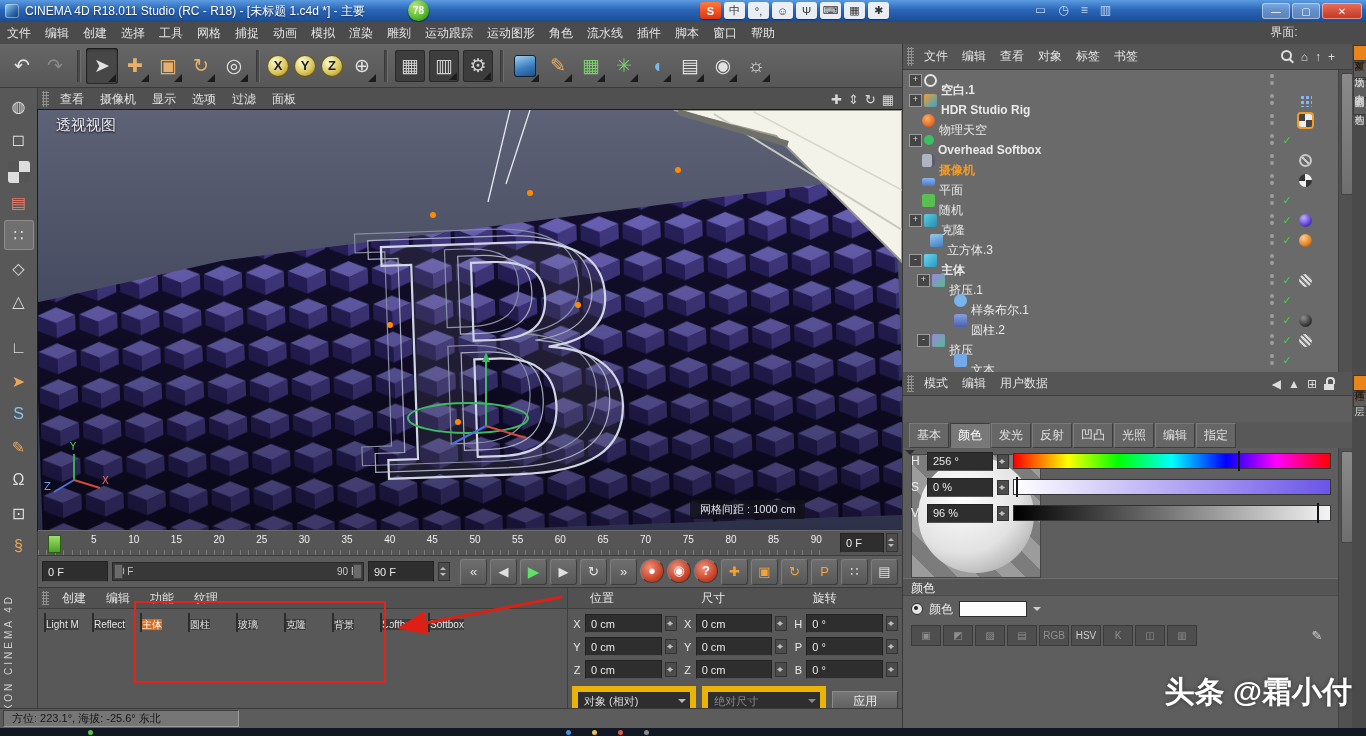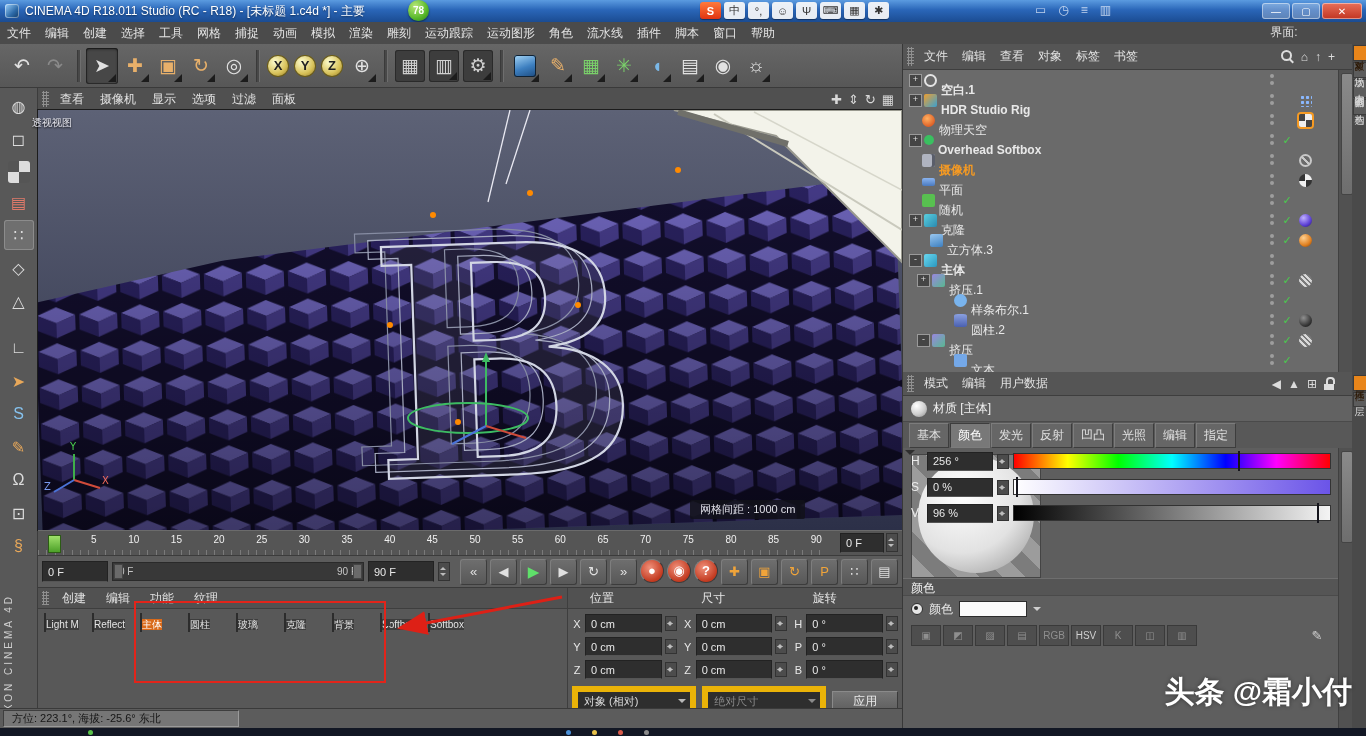--- a/index.html
+++ b/index.html
@@ -56,21 +56,21 @@
   .licon[data-tint="orange"]{color:#e8a85a;}
   .licon[data-tint="blue"]{color:#86c2ee;}
   .licon[data-tint="red"]{color:#e07a6a;}
   .licon[data-icon="texture-mode-icon"]{background:conic-gradient(#ddd 0 25%,#555 0 50%,#ddd 0 75%,#555 0);width:22px;height:22px;margin:4px;}
   .brand{position:absolute;left:3px;bottom:4px;writing-mode:vertical-rl;transform:rotate(180deg);color:#cfcfcf;font-size:10px;letter-spacing:3px;}
   
   .vpmenu{left:38px;top:88px;width:864px;height:22px;background:#505050;border-bottom:1px solid #383838;display:flex;align-items:center;color:#e2e2e2;font-size:12px;}
   .vpmenu .mitem{padding:0 8px;}
   .vpnav{margin-left:auto;display:flex;gap:6px;padding-right:8px;color:#d8d8d8;font-size:13px;}
   .viewport{left:38px;top:110px;width:864px;height:420px;background:#2e3144;outline:1px solid #1c1c1c;}
-  .vplabel{left:32px;top:116px;color:#eaeaf2;font-size:10px;text-shadow:0 1px 2px #000;z-index:5;}
+  .vplabel{left:56px;top:116px;color:#eaeaf2;font-size:15px;text-shadow:0 1px 2px #000;z-index:5;}
   .gridlabel{left:690px;top:500px;background:rgba(18,18,26,.85);color:#e0e0e8;font-size:11px;padding:2px 10px;border-radius:2px;z-index:5;}
   
   .ruler{left:38px;top:530px;width:864px;height:26px;background:#555;border-top:1px solid #6b6b6b;border-bottom:1px solid #3c3c3c;display:flex;align-items:stretch;box-sizing:border-box;}
   .ticks{flex:1;display:flex;justify-content:space-between;align-items:flex-start;padding:3px 14px 0 16px;color:#f0f0f0;font-size:10px;background:repeating-linear-gradient(to right,#7a7a7a 0 1px,transparent 1px 8.4px) left bottom/98% 5px no-repeat;}
   .frame0{position:absolute;left:10px;top:4px;width:11px;height:16px;background:linear-gradient(#9fe06a,#4ca028);border:1px solid #2c5c14;}
   .ruler .endfield{width:58px;margin:2px 4px;display:flex;gap:2px;}
   .transport{left:38px;top:556px;width:864px;height:32px;background:#5c5c5c;border-bottom:1px solid #3a3a3a;display:flex;align-items:center;gap:4px;padding:0 4px;box-sizing:border-box;}
   .transport .field{width:56px;height:17px;}
   .range{flex:0 0 238px;height:17px;background:#383838;border:1px solid #2a2a2a;display:flex;align-items:center;justify-content:space-between;padding:0 6px;color:#c6c6c6;font-size:10px;position:relative;}
   .range::before,.range::after{content:"";position:absolute;top:1px;bottom:1px;width:7px;background:#6a6a6a;border:1px solid #444;}
@@ -847,24 +847,20 @@
     <span class="picos">
       <span style="display:flex;gap:7px;">
 
       <span data-name="am-back-icon">◀</span>
           <span data-name="am-up-icon">▲</span>
           <span data-name="am-pin-icon">⊞</span>
         </span>
       <span class="lockicon" data-name="lock-icon"></span>
     </span>
   </div>
-  <div class="am-header" data-name="material-header">
-    <span class="am-sphere" data-name="material-thumb-icon"></span>
-    <span data-name="material-title">材质 [主体]</span>
-  </div>
   <div class="am-tabs" data-name="material-channel-tabs">
 
   <span class="tab" data-name="channel-tab">基本</span>
       <span class="tab" data-name="channel-tab" data-active="true">颜色</span>
       <span class="tab" data-name="channel-tab">发光</span>
       <span class="tab" data-name="channel-tab">反射</span>
       <span class="tab" data-name="channel-tab">凹凸</span>
       <span class="tab" data-name="channel-tab">光照</span>
       <span class="tab" data-name="channel-tab">编辑</span>
       <span class="tab" data-name="channel-tab">指定</span>

